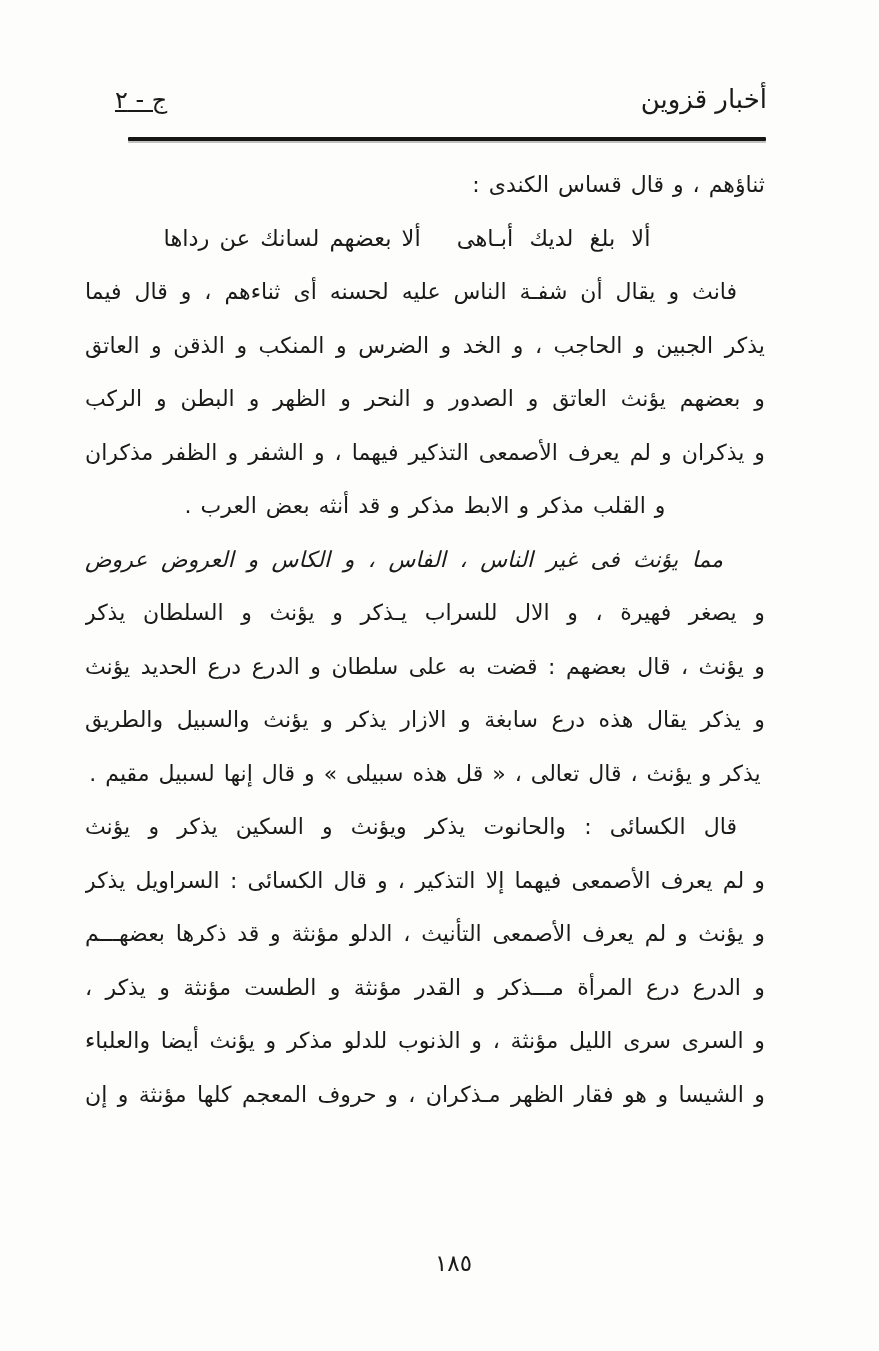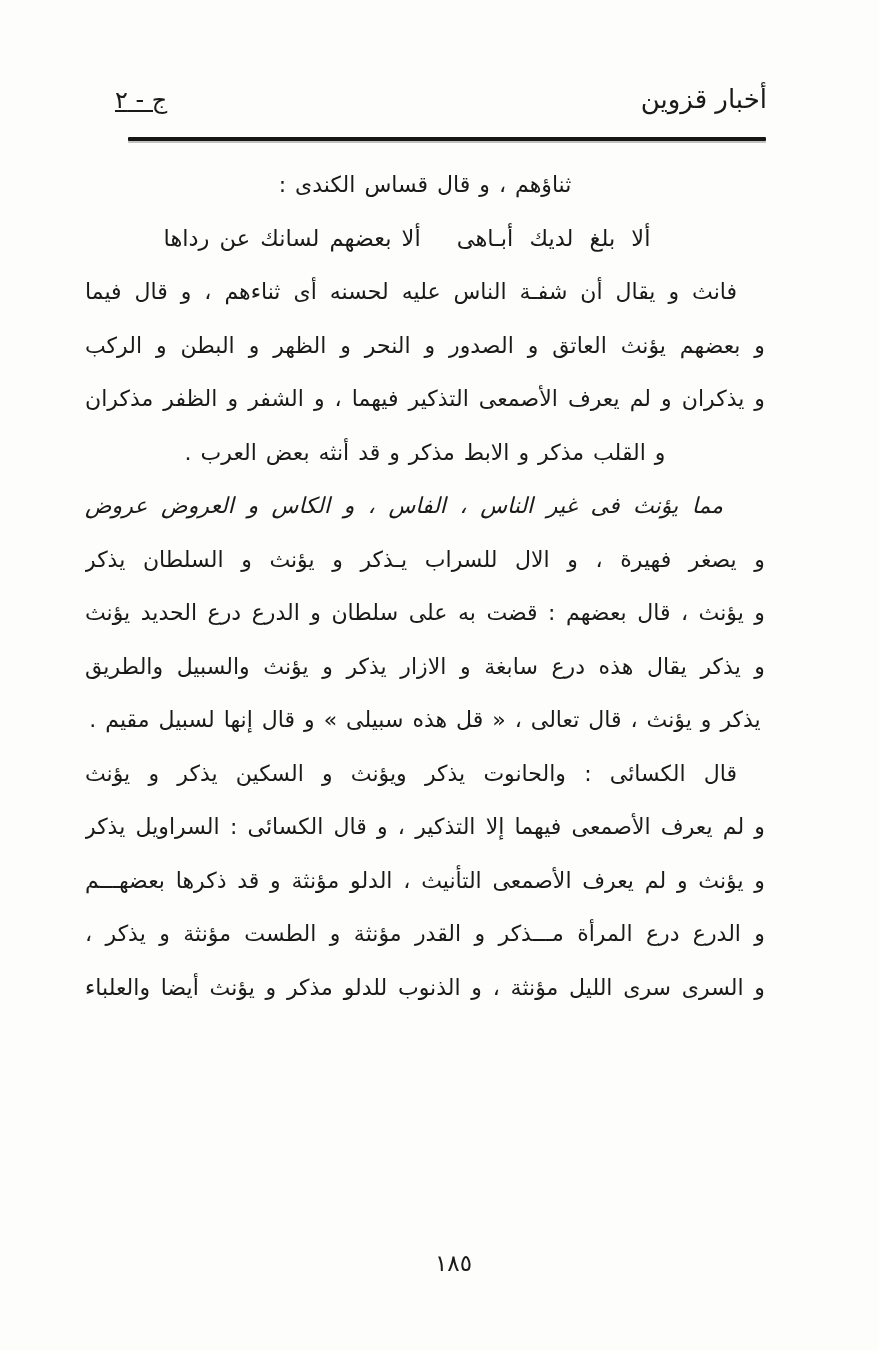--- a/index.html
+++ b/index.html
@@ -31,21 +31,21 @@
     position:absolute;top:158px;right:114px;width:680px;
     direction:rtl;
   }
   .line{
     height:53.5px;line-height:53.5px;
     font-size:22px;
     overflow:hidden;
     word-spacing:2px;
   }
   .line.j{text-align:justify;text-align-last:justify;}
-  .line.r{text-align:center;}
+  .line.r{text-align:right;}
   .line.c{text-align:center;text-align-last:center;}
   .indent-sm{padding-right:28px;}
   .indent-lg{padding-right:42px;font-style:italic;}
   
   .poem{
     height:53.5px;line-height:53.5px;
     display:flex;justify-content:center;gap:36px;
     direction:rtl;font-size:22.5px;
     transform:translateX(-18px);
   }
@@ -71,30 +71,32 @@
 
   <div class="text-block">
     <div class="line r">ثناؤهم ، و قال قساس الكندى :</div>
 
     <div class="poem">
       <span class="hemi-right">ألا بلغ لديك أبـاهى</span>
       <span class="hemi-left">ألا بعضهم لسانك عن رداها</span>
     </div>
 
     <div class="line j indent-sm">فانث و يقال أن شفـة الناس عليه لحسنه أى ثناءهم ، و قال فيما</div>
+    <div class="line j">يذكر الجبين و الحاجب ، و الخد و الضرس و المنكب و الذقن و العاتق</div>
     <div class="line j">و بعضهم يؤنث العاتق و الصدور و النحر و الظهر و البطن و الركب</div>
     <div class="line j">و يذكران و لم يعرف الأصمعى التذكير فيهما ، و الشفر و الظفر مذكران</div>
     <div class="line c">و القلب مذكر و الابط مذكر و قد أنثه بعض العرب .</div>
     <div class="line j indent-lg">مما يؤنث فى غير الناس ، الفاس ، و الكاس و العروض عروض</div>
     <div class="line j">و يصغر فهيرة ، و الال للسراب يـذكر و يؤنث و السلطان يذكر</div>
     <div class="line j">و يؤنث ، قال بعضهم : قضت به على سلطان و الدرع درع الحديد يؤنث</div>
     <div class="line j">و يذكر يقال هذه درع سابغة و الازار يذكر و يؤنث والسبيل والطريق</div>
     <div class="line c">يذكر و يؤنث ، قال تعالى ، « قل هذه سبيلى » و قال إنها لسبيل مقيم .</div>
     <div class="line j indent-sm">قال الكسائى : والحانوت يذكر ويؤنث و السكين يذكر و يؤنث</div>
     <div class="line j">و لم يعرف الأصمعى فيهما إلا التذكير ، و قال الكسائى : السراويل يذكر</div>
     <div class="line j">و يؤنث و لم يعرف الأصمعى التأنيث ، الدلو مؤنثة و قد ذكرها بعضهـــم</div>
     <div class="line j">و الدرع درع المرأة مـــذكر و القدر مؤنثة و الطست مؤنثة و يذكر ،</div>
     <div class="line j">و السرى سرى الليل مؤنثة ، و الذنوب للدلو مذكر و يؤنث أيضا والعلباء</div>
+    <div class="line j">و الشيسا و هو فقار الظهر مـذكران ، و حروف المعجم كلها مؤنثة و إن</div>
   </div>
 
   <div class="page-number">١٨٥</div>
 
 </div>
 
 </body></html>

